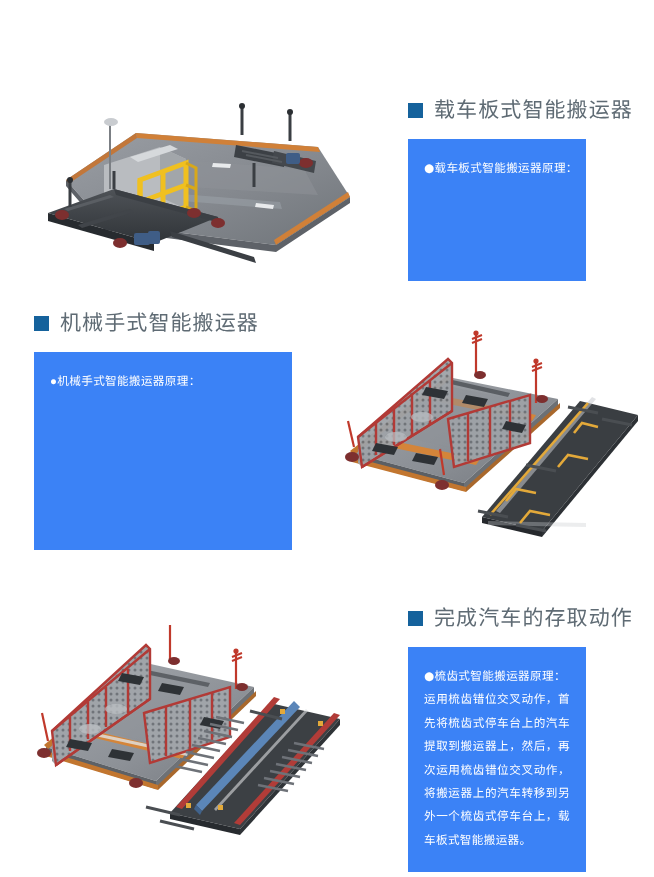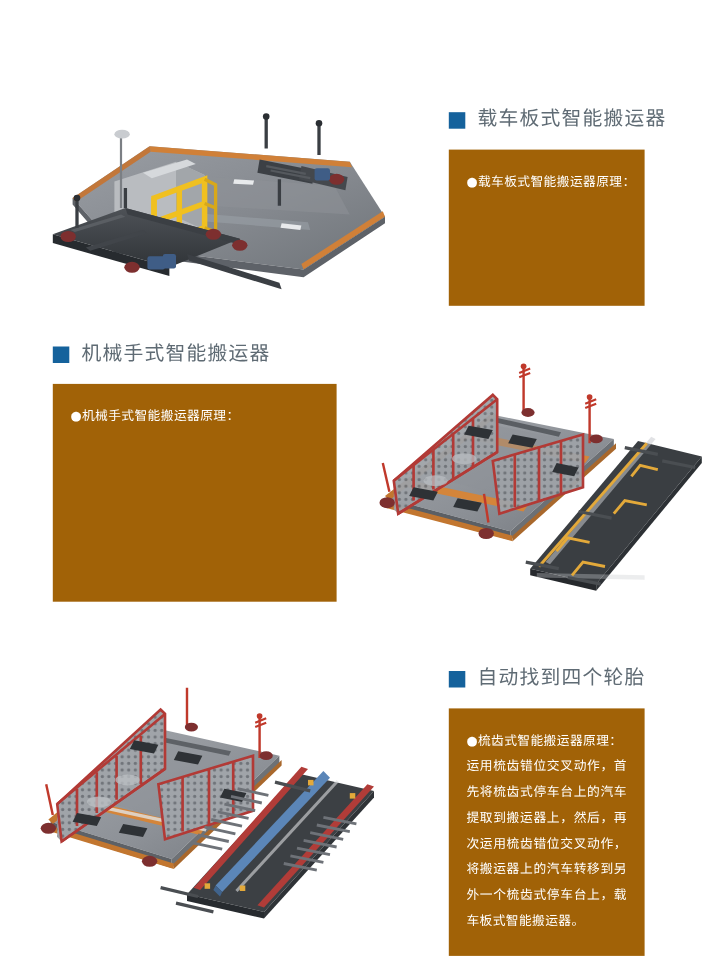--- a/index.html
+++ b/index.html
@@ -29,58 +29,58 @@
     position: absolute;
     width: 654px;
   }
   .sec-1 { top: 85px;  height: 205px; }
   .sec-2 { top: 305px; height: 255px; }
   .sec-3 { top: 600px; height: 255px; }
 
   
   .textcol { position: absolute; }
   .sec-1 .textcol { left: 408px; top: 15px;  width: 200px; }
-  .sec-2 .textcol { left: 48px;  top: 8px;   width: 262px; }
+  .sec-2 .textcol { left: 34px;  top: 8px;   width: 262px; }
   .sec-3 .textcol { left: 408px; top: 8px;   width: 200px; }
 
   .heading {
     display: flex;
     align-items: center;
     gap: 11px;
     margin-bottom: 18px;
   }
   .heading .sq {
     width: 15px;
     height: 15px;
     background: #15629c;
     flex: 0 0 auto;
     display: block;
   }
   .heading .htxt {
-    font-size: 18px;
+    font-size: 21px;
     color: #5f6b74;
     letter-spacing: 1.1px;
     line-height: 1;
     white-space: nowrap;
     font-weight: 400;
     text-align: center;
   }
 
   .panel {
-    background: #a16207;
+    background: #3b82f6;
     color: #ffffff;
     padding: 18px 16px 20px 16px;
     font-size: 11.6px;
     line-height: 2.02;
     letter-spacing: 0.35px;
     text-align: justify;
     text-justify: inter-ideograph;
   }
   .sec-1 .panel { width: 178px; min-height: 142px; }
-  .sec-2 .panel { width: 258px; min-height: 198px; }
+  .sec-2 .panel { width: 258px; min-height: 198px; font-family: Liberation Mono, monospace; }
   .sec-3 .panel { width: 178px; min-height: 188px; }
 
   .panel p { margin: 0; }
   .panel .lead { white-space: nowrap; }
 
   
   .illus {
     position: absolute;
     display: block;
   }
@@ -437,21 +437,21 @@
           <rect x="168" y="178" width="5" height="5"></rect>
           <rect x="300" y="96" width="5" height="5"></rect>
           <rect x="262" y="84" width="5" height="5"></rect>
         </g>
       </svg>
     </div>
 
     <div class="textcol">
       <div class="heading">
         <span class="sq"></span>
-        <span class="htxt">自动找到四个轮胎</span>
+        <span class="htxt">完成汽车的存取动作</span>
       </div>
       <div class="panel">
         <p class="lead">●梳齿式智能搬运器原理：</p>
         <p>运用梳齿错位交叉动作，首先将梳齿式停车台上的汽车提取到搬运器上，然后，再次运用梳齿错位交叉动作，将搬运器上的汽车转移到另外一个梳齿式停车台上，载车板式智能搬运器。</p>
       </div>
     </div>
   </div>
 
 </div>
 

